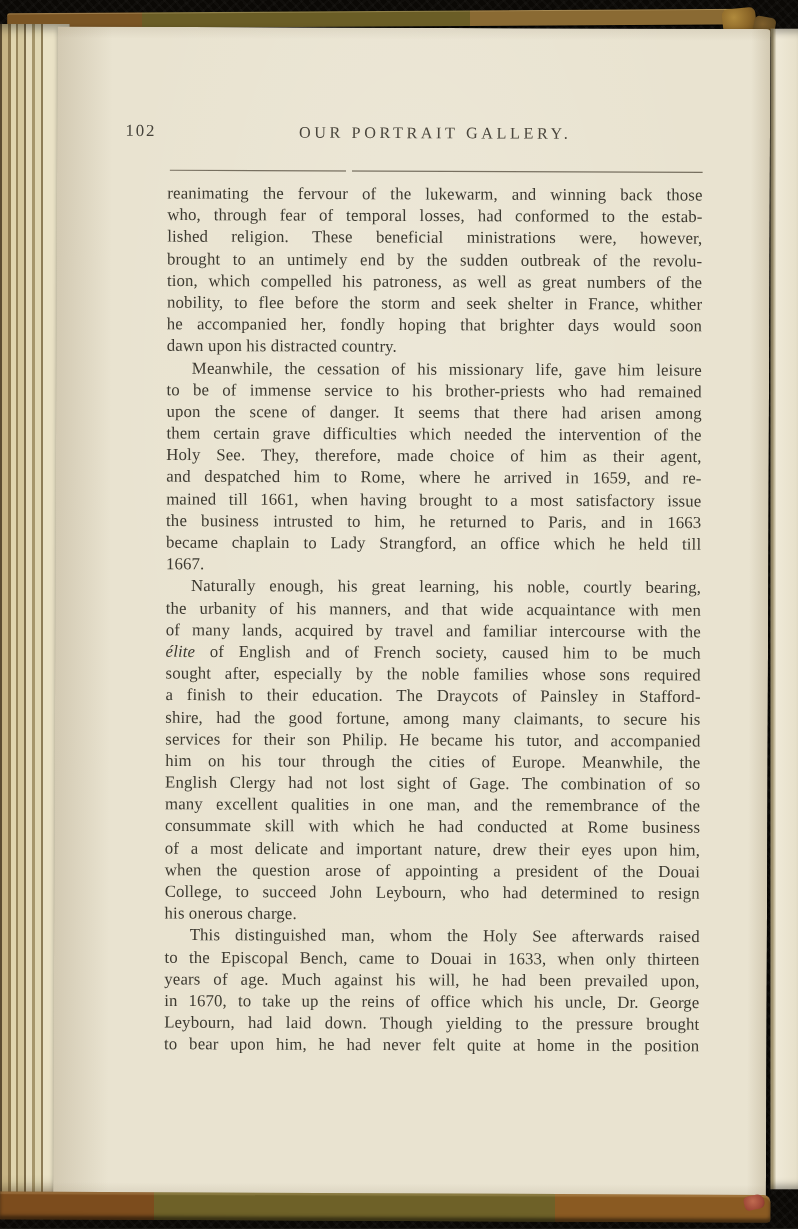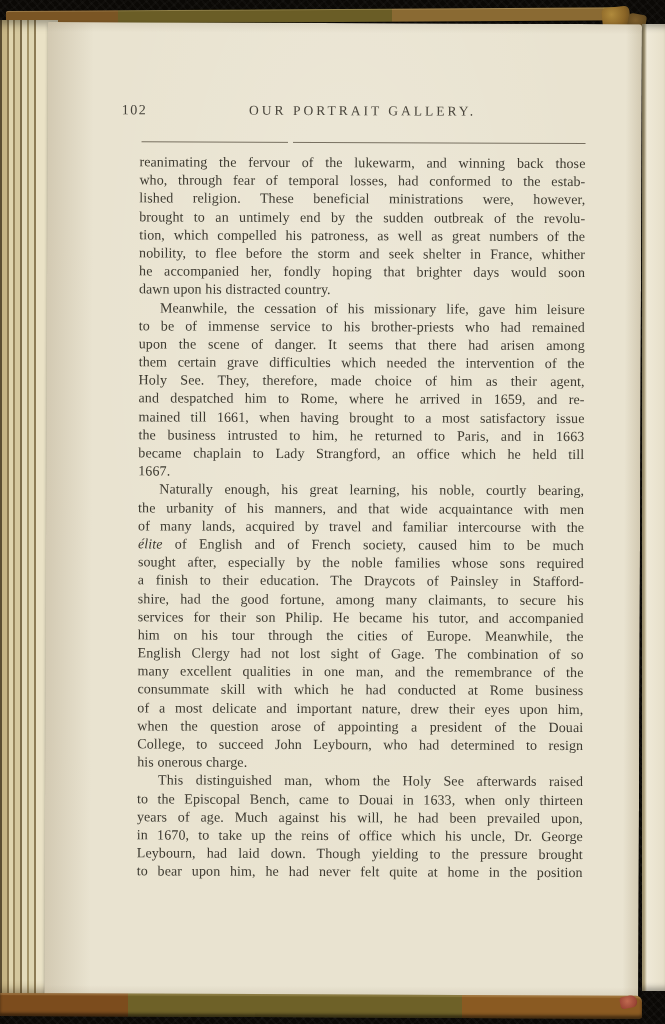--- a/index.html
+++ b/index.html
@@ -74,21 +74,21 @@
   }
   
   .facing-page{
     position:absolute;left:642px;top:24px;width:23px;height:967px;
     background:linear-gradient(to right, #a79a76 0 2px, #efe9d7 5px, #e6dfc9 100%);
     box-shadow:inset 0 8px 6px -5px rgba(0,0,0,0.3), inset 0 -8px 6px -5px rgba(0,0,0,0.35);
   }
   
   .page-number{
     position:absolute;left:57px;top:80px;
-    font-size:14px;letter-spacing:1.5px;color:#45423a;margin-left:17px;
+    font-size:14px;letter-spacing:1.5px;color:#45423a;
   }
   .running-title{
     position:absolute;left:92px;top:80px;width:446px;
     text-align:center;font-size:13.5px;letter-spacing:3px;color:#49453c;
     font-variant:small-caps;
   }
   .head-rule{
     position:absolute;left:94px;top:119px;width:444px;height:1px;
     background:linear-gradient(to right, #5a5243 0 33%, rgba(0,0,0,0) 33% 34.2%, #5a5243 34.2% 100%);
     opacity:0.8;

